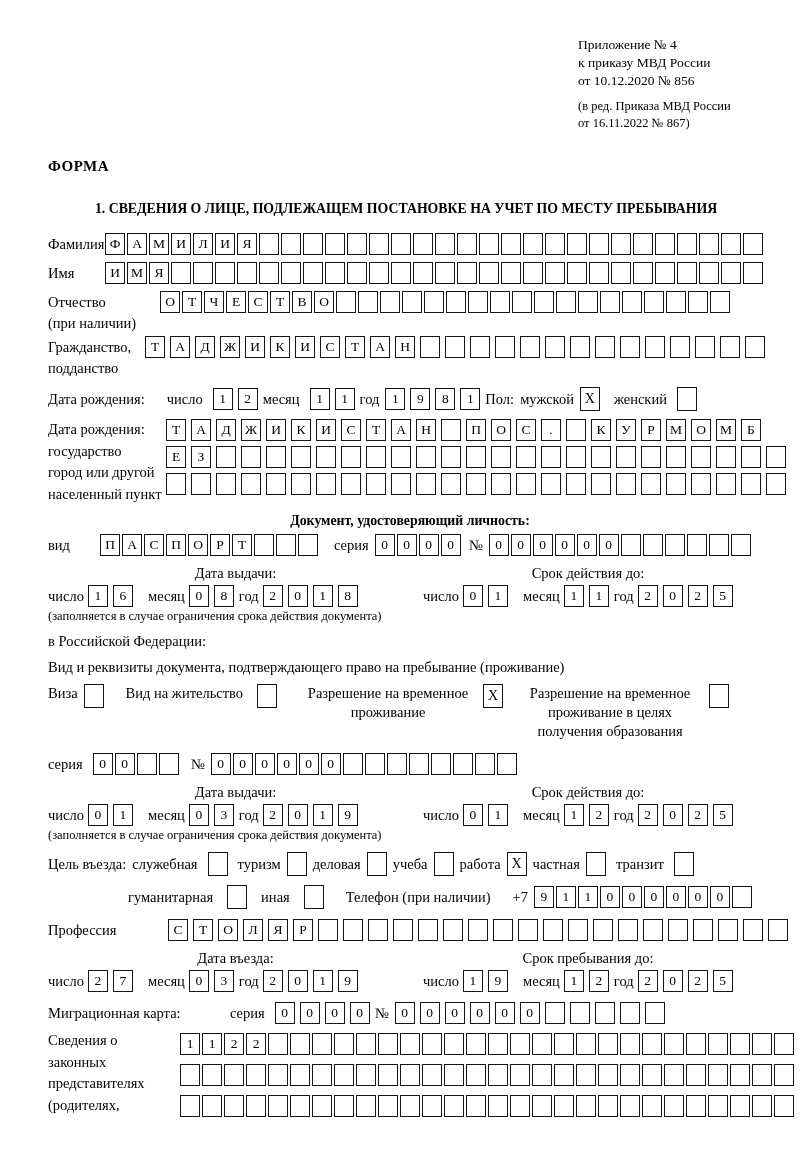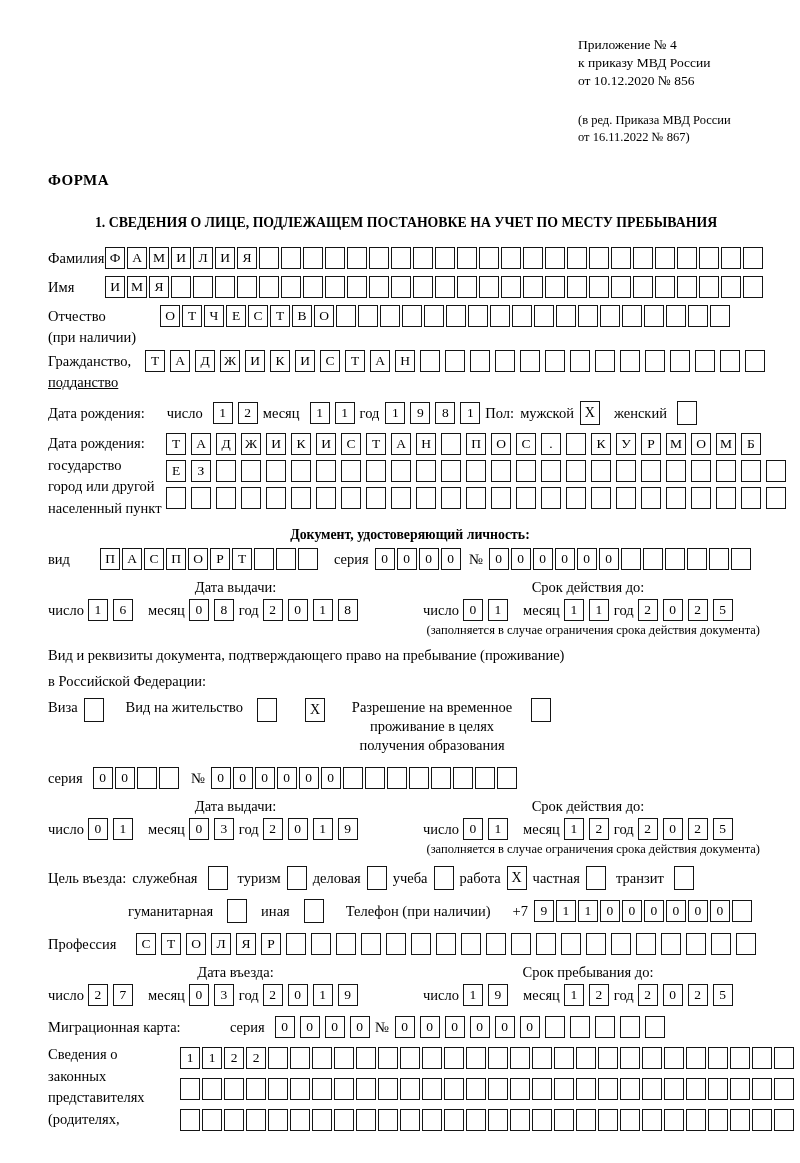--- a/index.html
+++ b/index.html
@@ -2,21 +2,21 @@
 <html><head>
 <meta charset="utf-8">
 <style>
   html,body{margin:0;padding:0;background:#fff;}
   body{width:800px;height:1163px;overflow:hidden;color:#000;
        font-family:"Liberation Serif","DejaVu Serif",serif;}
   .page{box-sizing:border-box;width:800px;height:1163px;padding:36px 28px 0 48px;position:relative;border-radius:16px;}
 
   
   .hdr{margin-left:530px;width:222px;font-size:13.5px;line-height:18px;}
-  .hdr .amend{font-size:12.5px;line-height:17px;margin-top:22px;}
+  .hdr .amend{font-size:12.5px;line-height:17px;margin-top:8px;}
   .forma{font-weight:bold;font-size:15px;text-align:left;padding-right:8px;margin-top:26px;letter-spacing:.5px;}
 
   
   .title{text-align:center;font-weight:bold;font-size:15px;line-height:22px;margin-top:14px;}
   .title-underline{display:inline-block;width:52px;border-bottom:2px solid #222;height:14px;margin-left:14px;}
   .sec1{font-weight:bold;font-size:13.8px;margin-top:26px;text-align:center;margin-left:-8px;white-space:nowrap;}
 
   
   .row{display:flex;align-items:center;margin-top:7px;}
   .lbl{font-size:14.5px;flex:none;}
@@ -30,21 +30,21 @@
   .gap6{width:6px;flex:none;} .gap10{width:10px;flex:none;} .gap14{width:14px;flex:none;} .gap22{width:22px;flex:none;}
 
   
   .date-heads{display:flex;margin-top:9px;font-size:14.5px;}
   .date-heads span{display:block;text-align:center;}
   .dh-l{width:375px;} .dh-r{width:330px;}
   .date-row{display:flex;align-items:center;margin-top:3px;}
   .dgroup{display:flex;align-items:center;flex:none;}
   .dgroup .lbl{margin-right:4px;}
   .dg-l{width:375px;} 
-  .note-r{text-align:right;font-size:12.5px;margin-top:2px;padding-right:12px;}
+  .note-r{text-align:left;font-size:12.5px;margin-top:2px;padding-right:12px;}
 
   
   .opts{display:flex;align-items:flex-start;margin-top:8px;}
   .opt{display:flex;align-items:flex-start;flex:none;}
   .opt .olbl{font-size:14.5px;line-height:19px;}
   .opt .c{text-align:center;}
   .w170{width:178px;} .w180{width:186px;}
 
   
   .twocol{display:flex;margin-top:8px;}
@@ -201,21 +201,21 @@
         <span class="cell"></span>
         <span class="cell"></span>
         <span class="cell"></span>
         <span class="cell"></span>
         <span class="cell"></span>
         <span class="cell"></span>
         <span class="cell"></span>
         <span class="cell"></span>
       </span>
   </div>
-  <div class="lbl" style="margin-top:2px;text-decoration:underline;">подданство</div>
+  <div class="lbl" style="margin-top:2px;">подданство</div>
 
   <div class="row" style="margin-top:10px;">
     <span class="lbl">Дата рождения:</span>
     <span class="gap22"></span>
     <span class="lbl">число</span>
       <span class="gap10"></span>
     <span class="cells sp">
         <span class="cell">1</span>
         <span class="cell">2</span>
       </span>
@@ -418,36 +418,37 @@
       <span class="cells sp">
           <span class="cell">2</span>
           <span class="cell">0</span>
           <span class="cell">2</span>
           <span class="cell">5</span>
         </span>
     </span>
   </div>
   <div class="note-r">(заполняется в случае ограничения срока действия документа)</div>
 
+  <div class="intro">в Российской Федерации:</div>
   <div class="intro">Вид и реквизиты документа, подтверждающего право на пребывание (проживание)</div>
-  <div class="intro">в Российской Федерации:</div>
   <div class="opts">
     <span class="opt">
       <span class="olbl">Виза</span>
         <span class="gap6"></span>
       <span class="cbox"></span>
     </span>
     <span class="gap22"></span>
     <span class="opt">
       <span class="olbl">Вид на жительство</span>
         <span class="gap14"></span>
       <span class="cbox"></span>
     </span>
     <span class="gap22"></span>
     <span class="opt">
+      <span class="olbl c w170">Разрешение на временное проживание</span>
         <span class="gap6"></span>
       <span class="cbox">X</span>
     </span>
     <span class="gap14"></span>
     <span class="opt">
       <span class="olbl c w180">Разрешение на временное проживание в целях получения образования</span>
         <span class="gap6"></span>
       <span class="cbox"></span>
     </span>
   </div>
@@ -580,21 +581,21 @@
         <span class="cell">0</span>
         <span class="cell">0</span>
         <span class="cell">0</span>
         <span class="cell">0</span>
         <span class="cell">0</span>
         <span class="cell">0</span>
         <span class="cell"></span>
       </span>
   </div>
 
-  <div class="row" style="margin-top:10px;">
+  <div class="row" style="margin-top:10px;gap:32px;">
     <span class="lbl" style="width:88px;">Профессия</span>
     <span class="cells sp">
         <span class="cell">С</span>
         <span class="cell">Т</span>
         <span class="cell">О</span>
         <span class="cell">Л</span>
         <span class="cell">Я</span>
         <span class="cell">Р</span>
         <span class="cell"></span>
         <span class="cell"></span>

